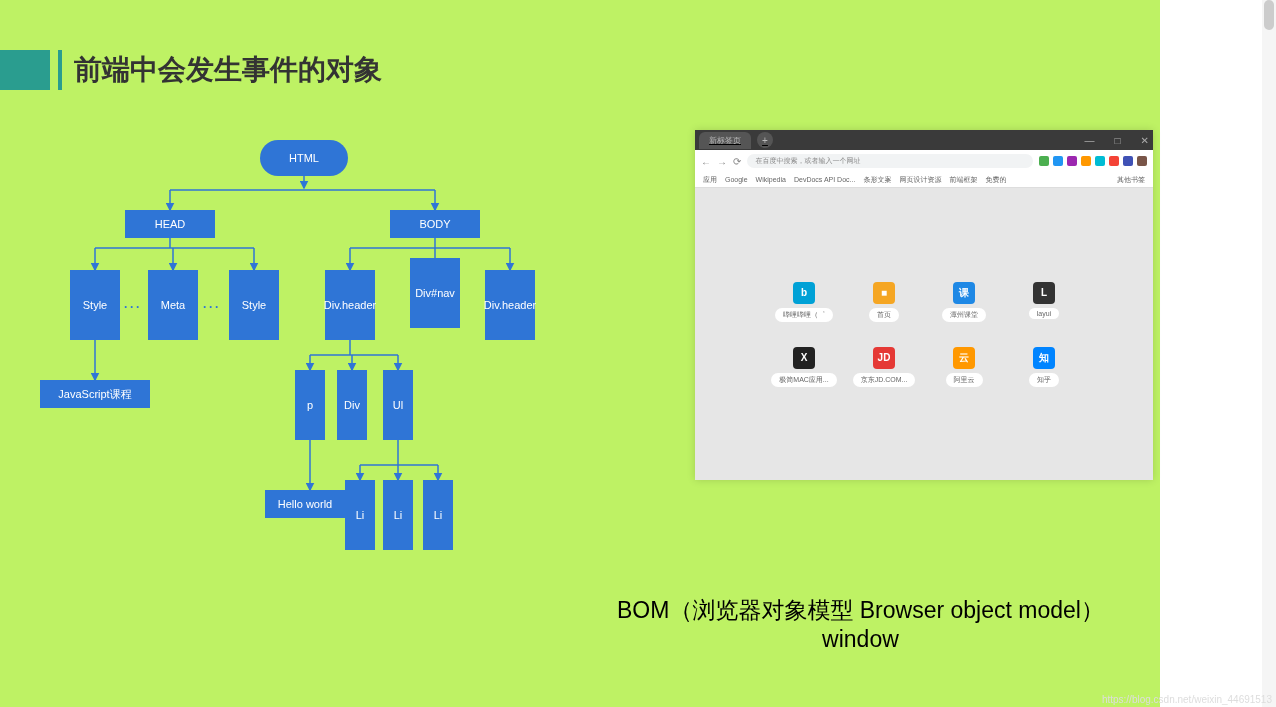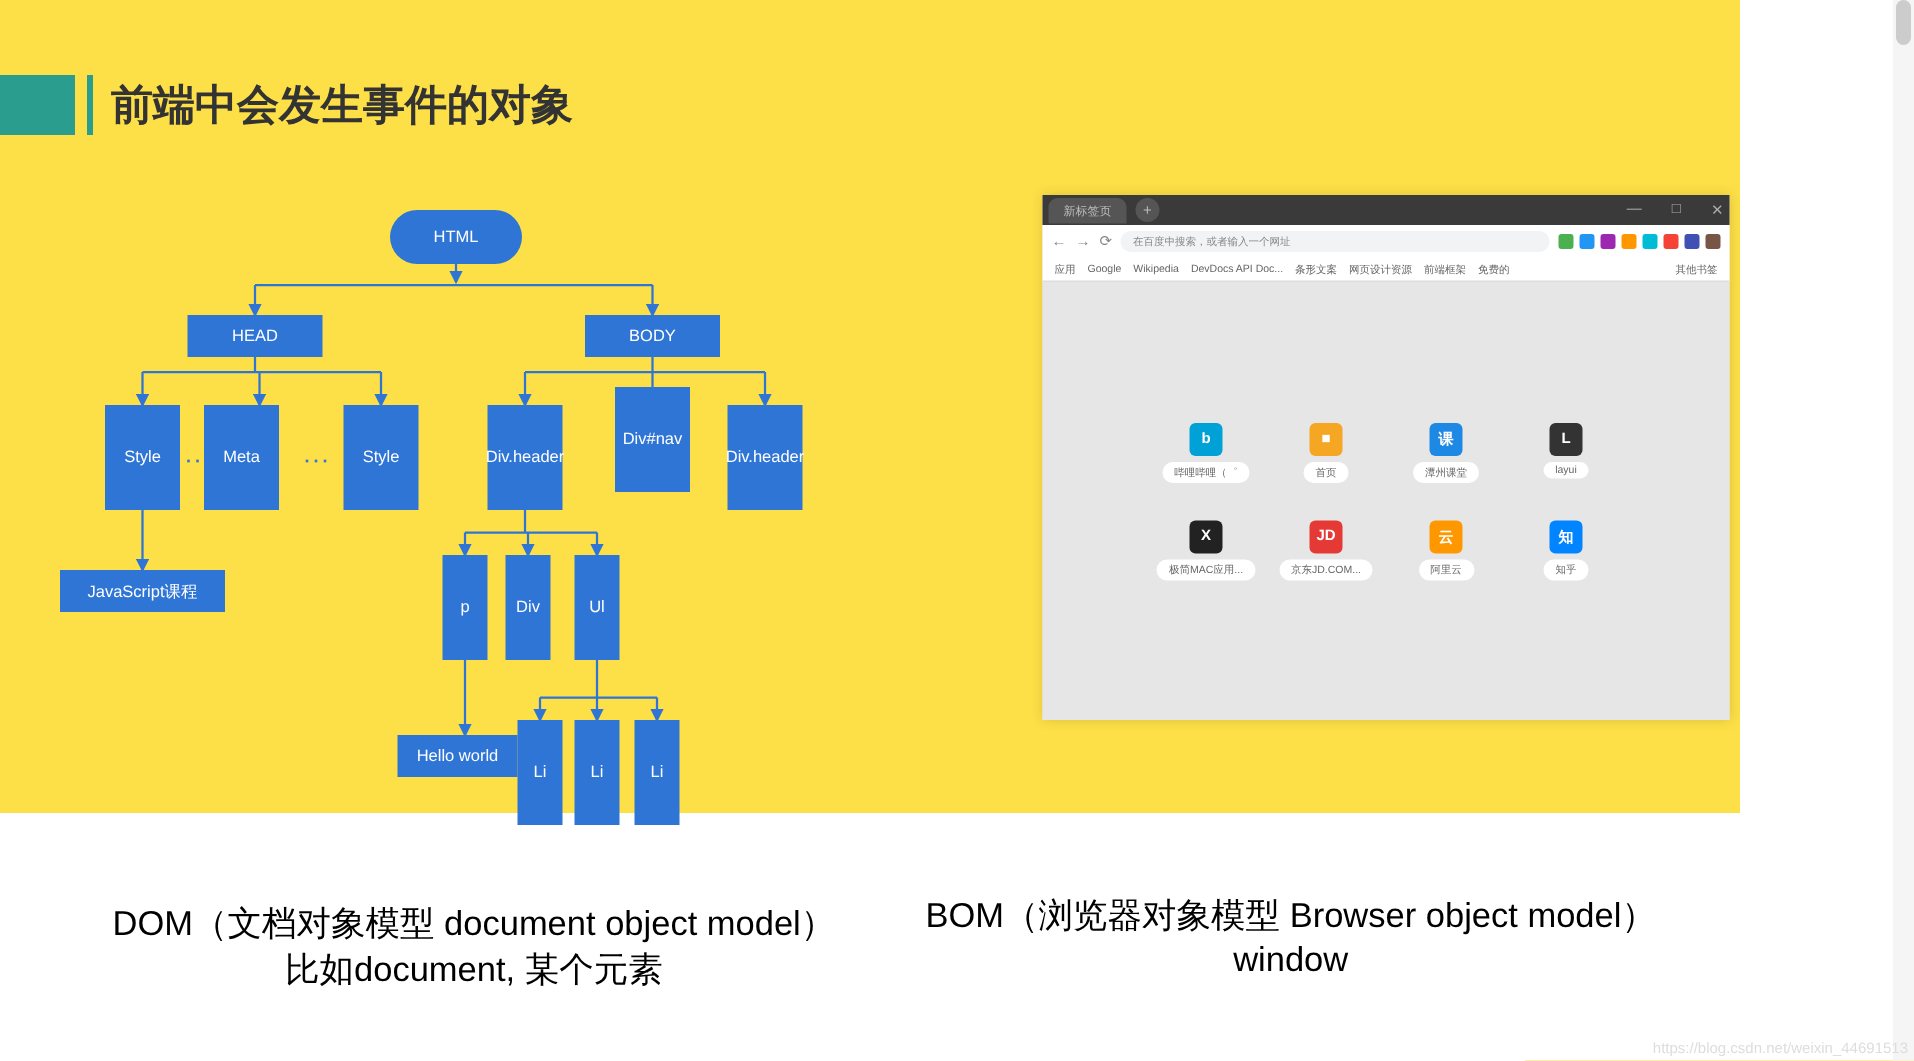--- a/index.html
+++ b/index.html
@@ -1,38 +1,38 @@
 <!DOCTYPE html>
 <html><head>
 <meta charset="utf-8">
 <style>
 * { margin: 0; padding: 0; box-sizing: border-box; }
 body { width: 1276px; height: 707px; background: #fff; font-family: Arial, "Microsoft YaHei", sans-serif; position: relative; }
-.slide { width: 1160px; height: 542px; background: #fde047; position: relative; }
+.slide { width: 1160px; height: 707px; background: #bef264; position: relative; }
 .title-bar { position: absolute; top: 50px; left: 0; display: flex; align-items: center; }
 .accent { width: 50px; height: 40px; background: #2a9d8f; margin-right: 8px; }
 .accent2 { width: 4px; height: 40px; background: #2a9d8f; margin-right: 12px; }
 .title { font-size: 28px; font-weight: bold; color: #333; }
 .diagram { position: absolute; top: 130px; left: 20px; width: 560px; height: 450px; }
 .node { position: absolute; background: #2f75d6; color: #fff; font-size: 11px; display: flex; align-items: center; justify-content: center; text-align: right; }
 .node.oval { border-radius: 18px; width: 88px; height: 36px; }
 .node.rect { width: 90px; height: 28px; }
 .node.tall { width: 50px; height: 70px; padding: 0 2px; }
 .node.small { width: 30px; height: 70px; }
 .node.wide { width: 110px; height: 28px; }
 .dots { position: absolute; color: #2f75d6; font-weight: bold; letter-spacing: 2px; font-size: 12px; }
 svg.conn { position: absolute; top: 0; left: 0; width: 560px; height: 450px; pointer-events: none; }
 .line { stroke: #2f75d6; stroke-width: 1.5; fill: none; }
 .arrow { fill: #2f75d6; }
 .desc { position: absolute; text-align: center; font-size: 23px; color: #000; }
 .desc.left { top: 600px; left: 75px; }
 .desc.right { top: 595px; left: 617px; text-align: center; }
 
 .browser { position: absolute; top: 130px; left: 695px; width: 458px; height: 350px; box-shadow: 0 0 8px rgba(0,0,0,.15); background: #e6e6e6; }
-.b-tabbar { height: 20px; background: #3a3a3a; display: flex; align-items: center; position: relative; }
+.b-tabbar { height: 20px; background: #3a3a3a; display: flex; align-items: center; position: relative; text-decoration: underline; }
 .b-tab { background: #555; color: #bbb; font-size: 8px; padding: 3px 10px; border-radius: 6px 6px 0 0; margin-left: 4px; }
 .b-newtab { width: 16px; height: 16px; background: #555; border-radius: 50%; color: #bbb; font-size: 10px; display: flex; align-items: center; justify-content: center; margin-left: 6px; }
 .b-winctrl { position: absolute; right: 4px; display: flex; gap: 20px; color: #aaa; font-size: 10px; }
 .b-toolbar { height: 22px; background: #fff; display: flex; align-items: center; padding: 0 6px; gap: 6px; }
 .b-nav { color: #888; font-size: 10px; }
 .b-url { flex: 1; background: #f1f3f4; border-radius: 10px; height: 14px; font-size: 7px; color: #888; padding: 0 8px; display: flex; align-items: center; }
 .b-exts { display: flex; gap: 4px; }
 .b-ext { width: 10px; height: 10px; border-radius: 2px; }
 .b-bookmarks { height: 16px; background: #fff; display: flex; align-items: center; gap: 8px; padding: 0 8px; font-size: 7px; color: #666; border-bottom: 1px solid #ddd; }
 .b-content { height: calc(100% - 58px); background: #e6e6e6; display: flex; align-items: center; justify-content: center; }
@@ -93,41 +93,37 @@
       <path class="line" d="M340,335 L418,335"></path>
       <path class="line" d="M340,335 L340,350" marker-end="url(#ah)"></path>
       <path class="line" d="M378,335 L378,350" marker-end="url(#ah)"></path>
       <path class="line" d="M418,335 L418,350" marker-end="url(#ah)"></path>
     </svg>
 
     <div class="node oval" style="top:10px;left:240px">HTML</div>
     <div class="node rect" style="top:80px;left:105px">HEAD</div>
     <div class="node rect" style="top:80px;left:370px">BODY</div>
     <div class="node tall" style="top:140px;left:50px">Style</div>
-    <div class="node tall" style="top:140px;left:116px">Meta</div>
+    <div class="node tall" style="top:140px;left:128px">Meta</div>
     <div class="node tall" style="top:140px;left:209px">Style</div>
     <div class="dots" style="top:170px;left:104px">···</div>
     <div class="dots" style="top:170px;left:183px">···</div>
     <div class="node tall" style="top:140px;left:305px">Div.header</div>
     <div class="node tall" style="top:128px;left:390px">Div#nav</div>
     <div class="node tall" style="top:140px;left:465px">Div.header</div>
     <div class="node wide" style="top:250px;left:20px">JavaScript课程</div>
     <div class="node small" style="top:240px;left:275px">p</div>
     <div class="node small" style="top:240px;left:317px">Div</div>
     <div class="node small" style="top:240px;left:363px">Ul</div>
     <div class="node rect" style="top:360px;left:245px;width:80px">Hello world</div>
     <div class="node small" style="top:350px;left:325px">Li</div>
     <div class="node small" style="top:350px;left:363px">Li</div>
     <div class="node small" style="top:350px;left:403px">Li</div>
   </div>
 
-  <div class="desc left">
-    <span>DOM（文档对象模型 document object model）</span><br>
-    <span>比如document, 某个元素</span>
-  </div>
 
   <div class="browser">
     <div class="b-tabbar">
       <div class="b-tab">新标签页</div>
       <div class="b-newtab">+</div>
       <div class="b-winctrl">
         <span>—</span>
         <span>□</span>
         <span>✕</span>
       </div>

